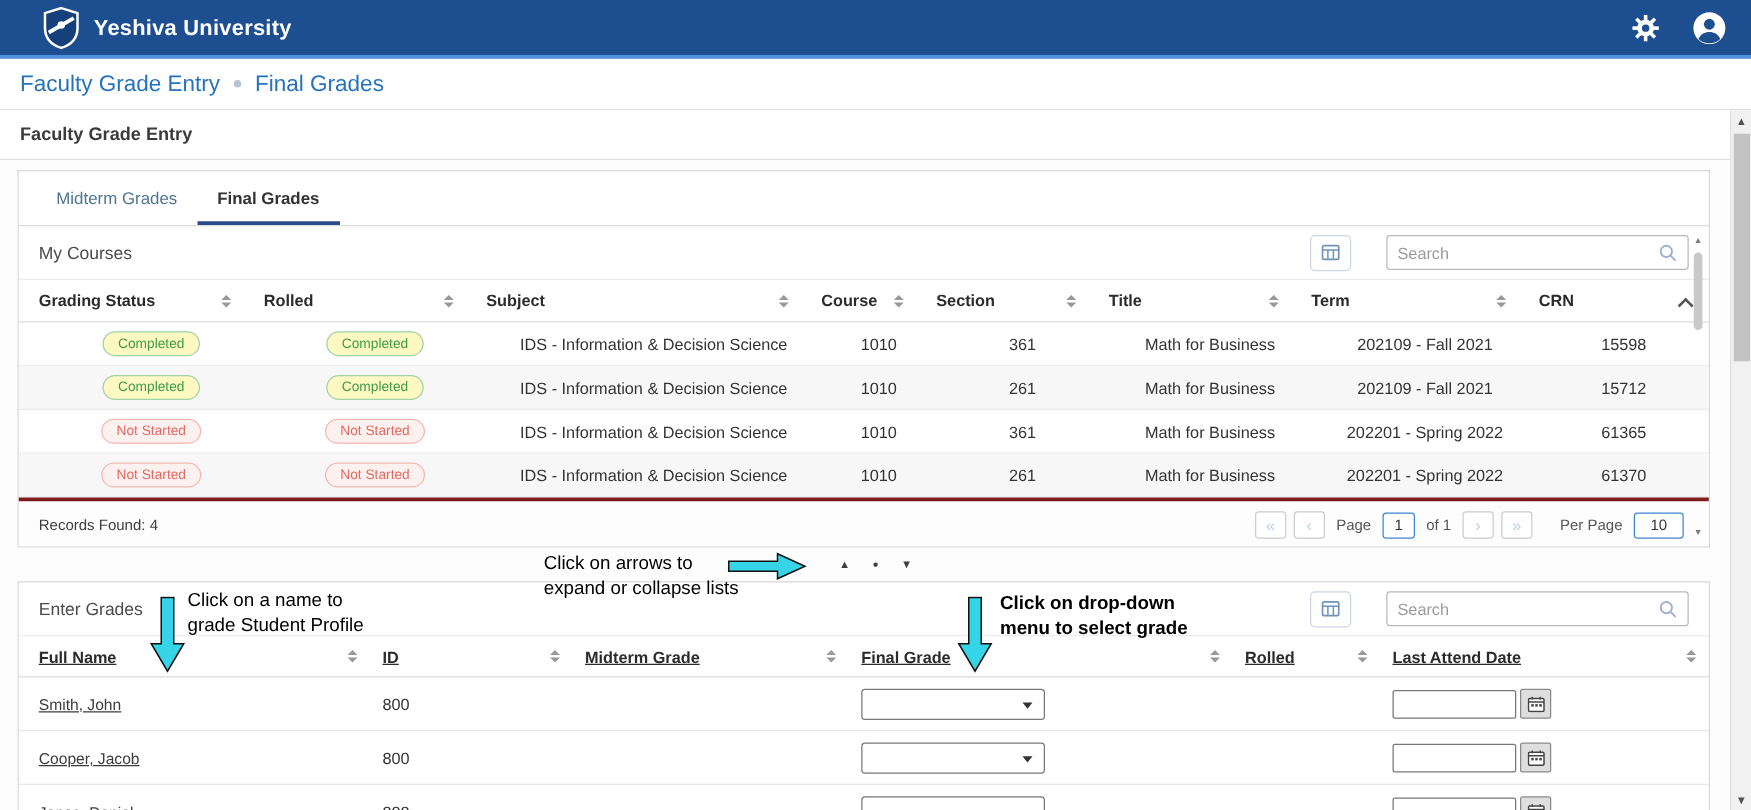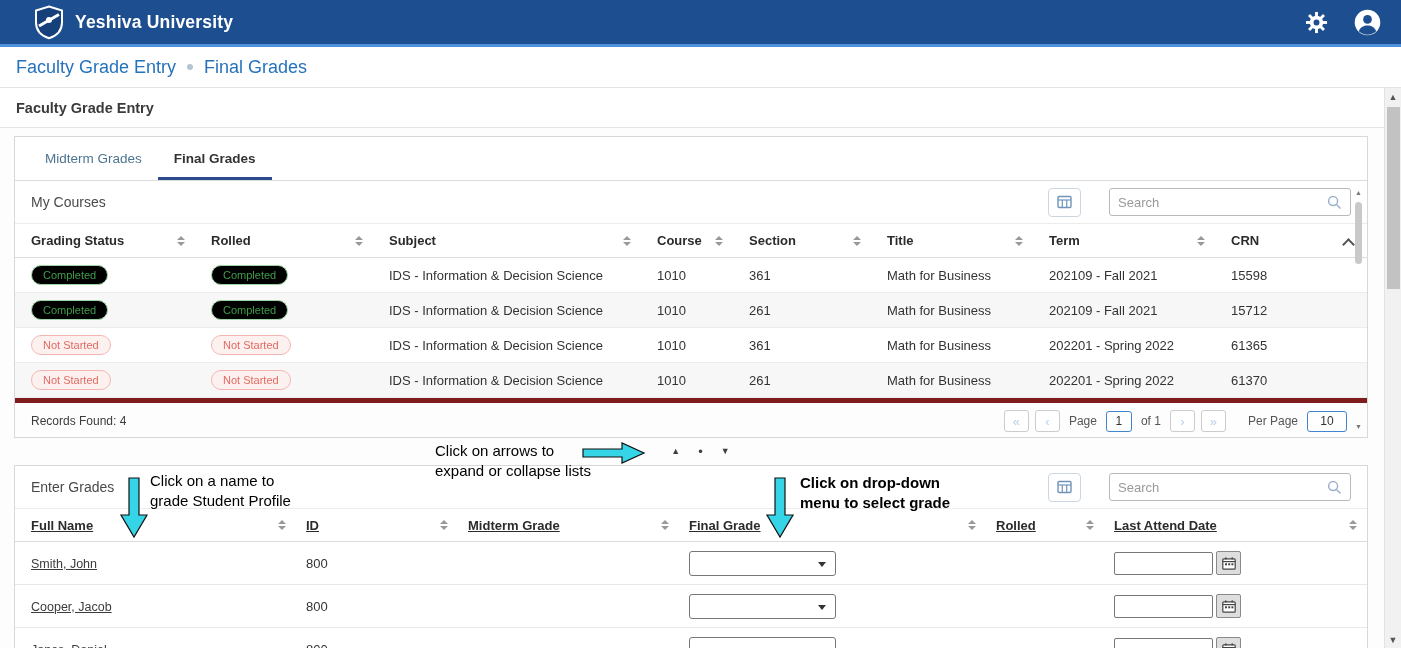--- a/index.html
+++ b/index.html
@@ -37,39 +37,39 @@
   
   .section-head { height:42px; display:flex; align-items:center; padding:0 16px; }
   .section-title { font-size:14px; color:#4a4a4a; }
   .head-tools { margin-left:auto; display:flex; align-items:center; gap:8px; }
   .tool-btn { width:33px; height:29px; border:1px solid #ccd6e2; border-radius:4px; display:flex; align-items:center; justify-content:center; }
   .search-box { width:242px; height:28px; border:1px solid #b9b9b9; border-radius:3px; display:flex; align-items:center; padding:0 8px; background:#fff;margin-left:20px; }
   .search-box input { border:none; outline:none; flex:1; font-size:13px; color:#444; min-width:0; }
   .search-box input::placeholder { color:#9a9a9a; }
 
   
-  .c-grid { display:grid; grid-template-columns:180px 178px 268px 92px 138px 162px 182px 1fr; align-items:center; padding-left:16px; }
+  .c-grid { display:grid; grid-template-columns:180px 178px 268px 92px 138px 162px 182px 1fr; align-items:center; padding-left:16px;text-align:center; }
   .c-head { height:35px; border-bottom:1px solid #dcdcdc; border-top:1px solid #ececec; position:relative; }
   .hcell { display:flex; align-items:center; justify-content:space-between; padding-right:26px; font-size:13px; font-weight:700; color:#2b2b2b; cursor:pointer; }
   .hcell.nosort { justify-content:flex-start; }
   .c-row { height:35px; border-bottom:1px solid #ececec; font-size:13px; color:#333; }
   .c-row:nth-child(even) { background:#f7f7f7; }
   .pill { display:inline-block; font-size:11px; padding:3px 11px; border-radius:11px; }
-  .pill.green { color:#3f9d49; background:#000000; border:1px solid #9ed3a3; }
+  .pill.green { color:#3f9d49; background:#fef9c3; border:1px solid #9ed3a3; }
   .pill.red { color:#e16a62; background:#fdf1f0; border:1px solid #f3b7b3; }
 
   .sort { display:inline-flex; flex-direction:column; gap:2px; }
   .sort i { display:block; width:0; height:0; border-left:4px solid transparent; border-right:4px solid transparent; }
   .sort .up { border-bottom:4px solid #999; }
   .sort .dn { border-top:4px solid #999; }
 
   .caret-up { position:absolute; right:14px; top:16px; width:9px; height:9px; border-left:2px solid #555; border-top:2px solid #555; transform:rotate(45deg); cursor:pointer; }
 
   
-  .t-footer { height:39px; border-top:5px solid #7f1d1d; display:flex; align-items:center; padding:2px 20px 0 16px; background:#fdfdfd; }
+  .t-footer { height:39px; border-top:3px solid #7f1d1d; display:flex; align-items:center; padding:2px 20px 0 16px; background:#fdfdfd; }
   .records { font-size:12px; color:#3c3c3c; }
   .pager { margin-left:auto; display:flex; align-items:center; gap:6px; }
   .pg-btn { width:25px; height:22px; border:1px solid #ccc; border-radius:3px; color:#b9cfe6; font-size:13px; line-height:1; display:flex; align-items:center; justify-content:center; }
   .pg-label { font-size:12px; color:#555; margin:0 3px; }
   .pg-label.per { margin-left:16px; }
   .pg-input { width:26px; height:21px; border:1px solid #3f86cf; border-radius:3px; text-align:center; font-size:12px; color:#333; }
   .pg-input.wide { width:40px; }
 
   
   .inner-scroll { position:absolute; top:51px; bottom:5px; right:3px; width:11px; display:flex; flex-direction:column; align-items:center; }

